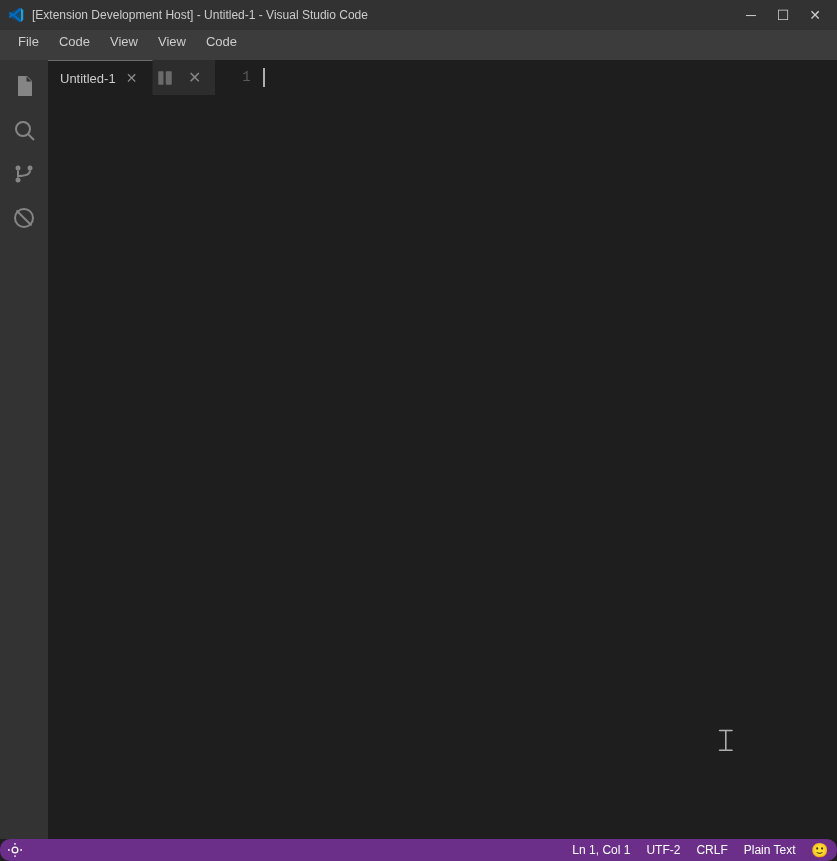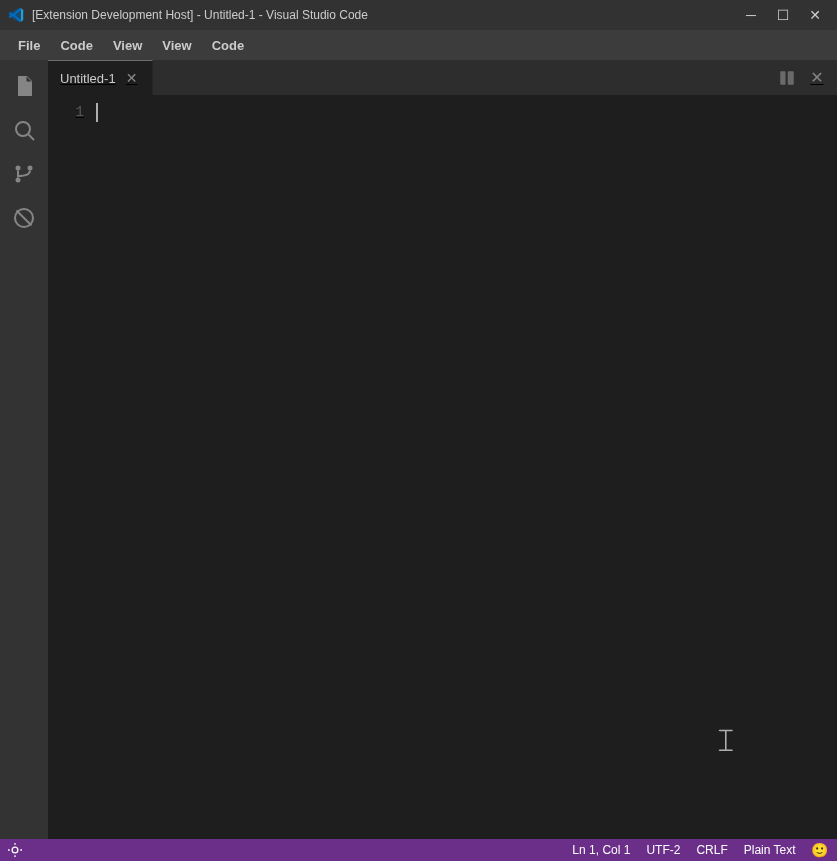--- a/index.html
+++ b/index.html
@@ -54,24 +54,22 @@
       display: flex;
       align-items: center;
       justify-content: center;
     }
 
     
     #menu-bar {
       background: #3c3c3c;
       height: 30px;
       display: flex;
-      align-items: center;
       padding: 0 8px;
       flex-shrink: 0;
-      font-weight: bold;
     }
 
     .menu-item {
       font-size: 13px;
       color: #cccccc;
       padding: 4px 10px;
       cursor: pointer;
       border-radius: 3px;
     }
 
@@ -107,24 +105,23 @@
 
     .activity-icon svg {
       width: 24px;
       height: 24px;
     }
 
     
     #editor-area {
       flex: 1;
       display: flex;
-      flex-direction: column;
+      flex-direction: row;
       background: #1e1e1e;
       overflow: hidden;
-      text-decoration: underline;
     }
 
     
     #tab-bar {
       height: 35px;
       background: #2d2d2d;
       display: flex;
       align-items: flex-end;
       flex-shrink: 0;
     }
@@ -240,20 +237,21 @@
 
     
     #status-bar {
       height: 22px;
       background: #6b2f8a;
       display: flex;
       align-items: center;
       font-size: 12px;
       color: #ffffff;
       flex-shrink: 0;
+      border-radius: 10px;
     }
 
     .status-left {
       display: flex;
       align-items: center;
       padding: 0 8px;
       gap: 4px;
     }
 
     .status-left svg {

